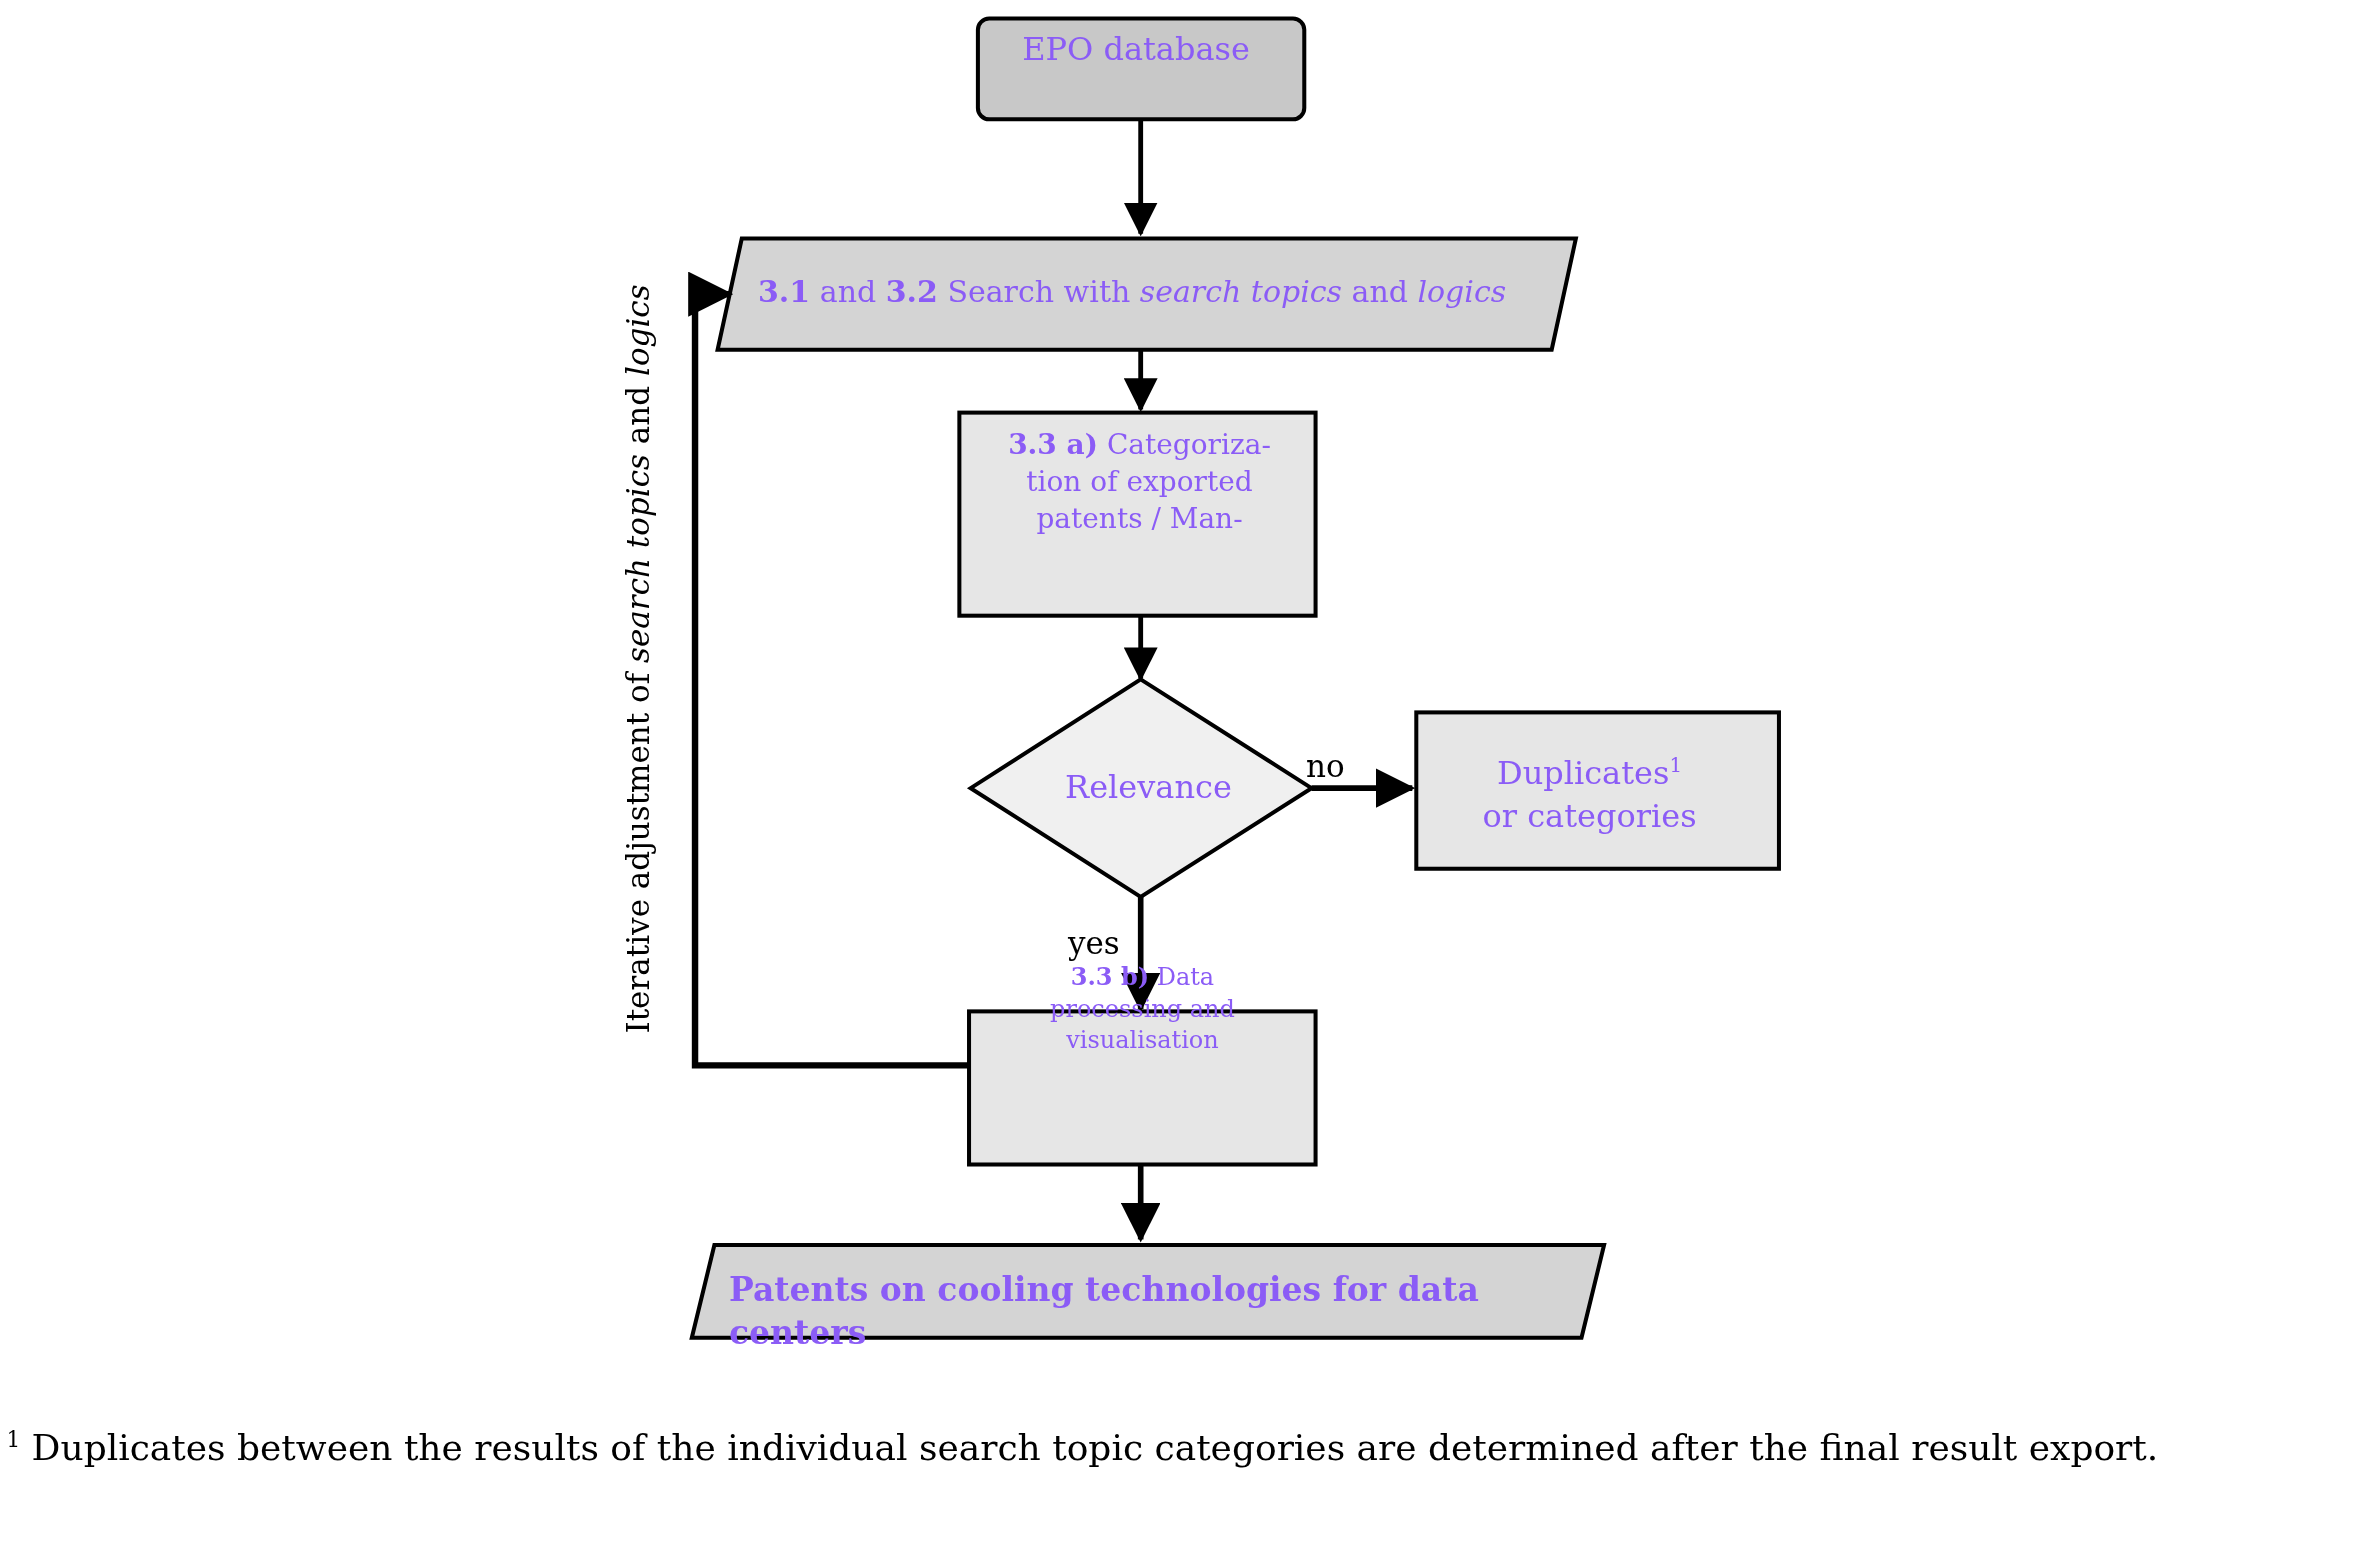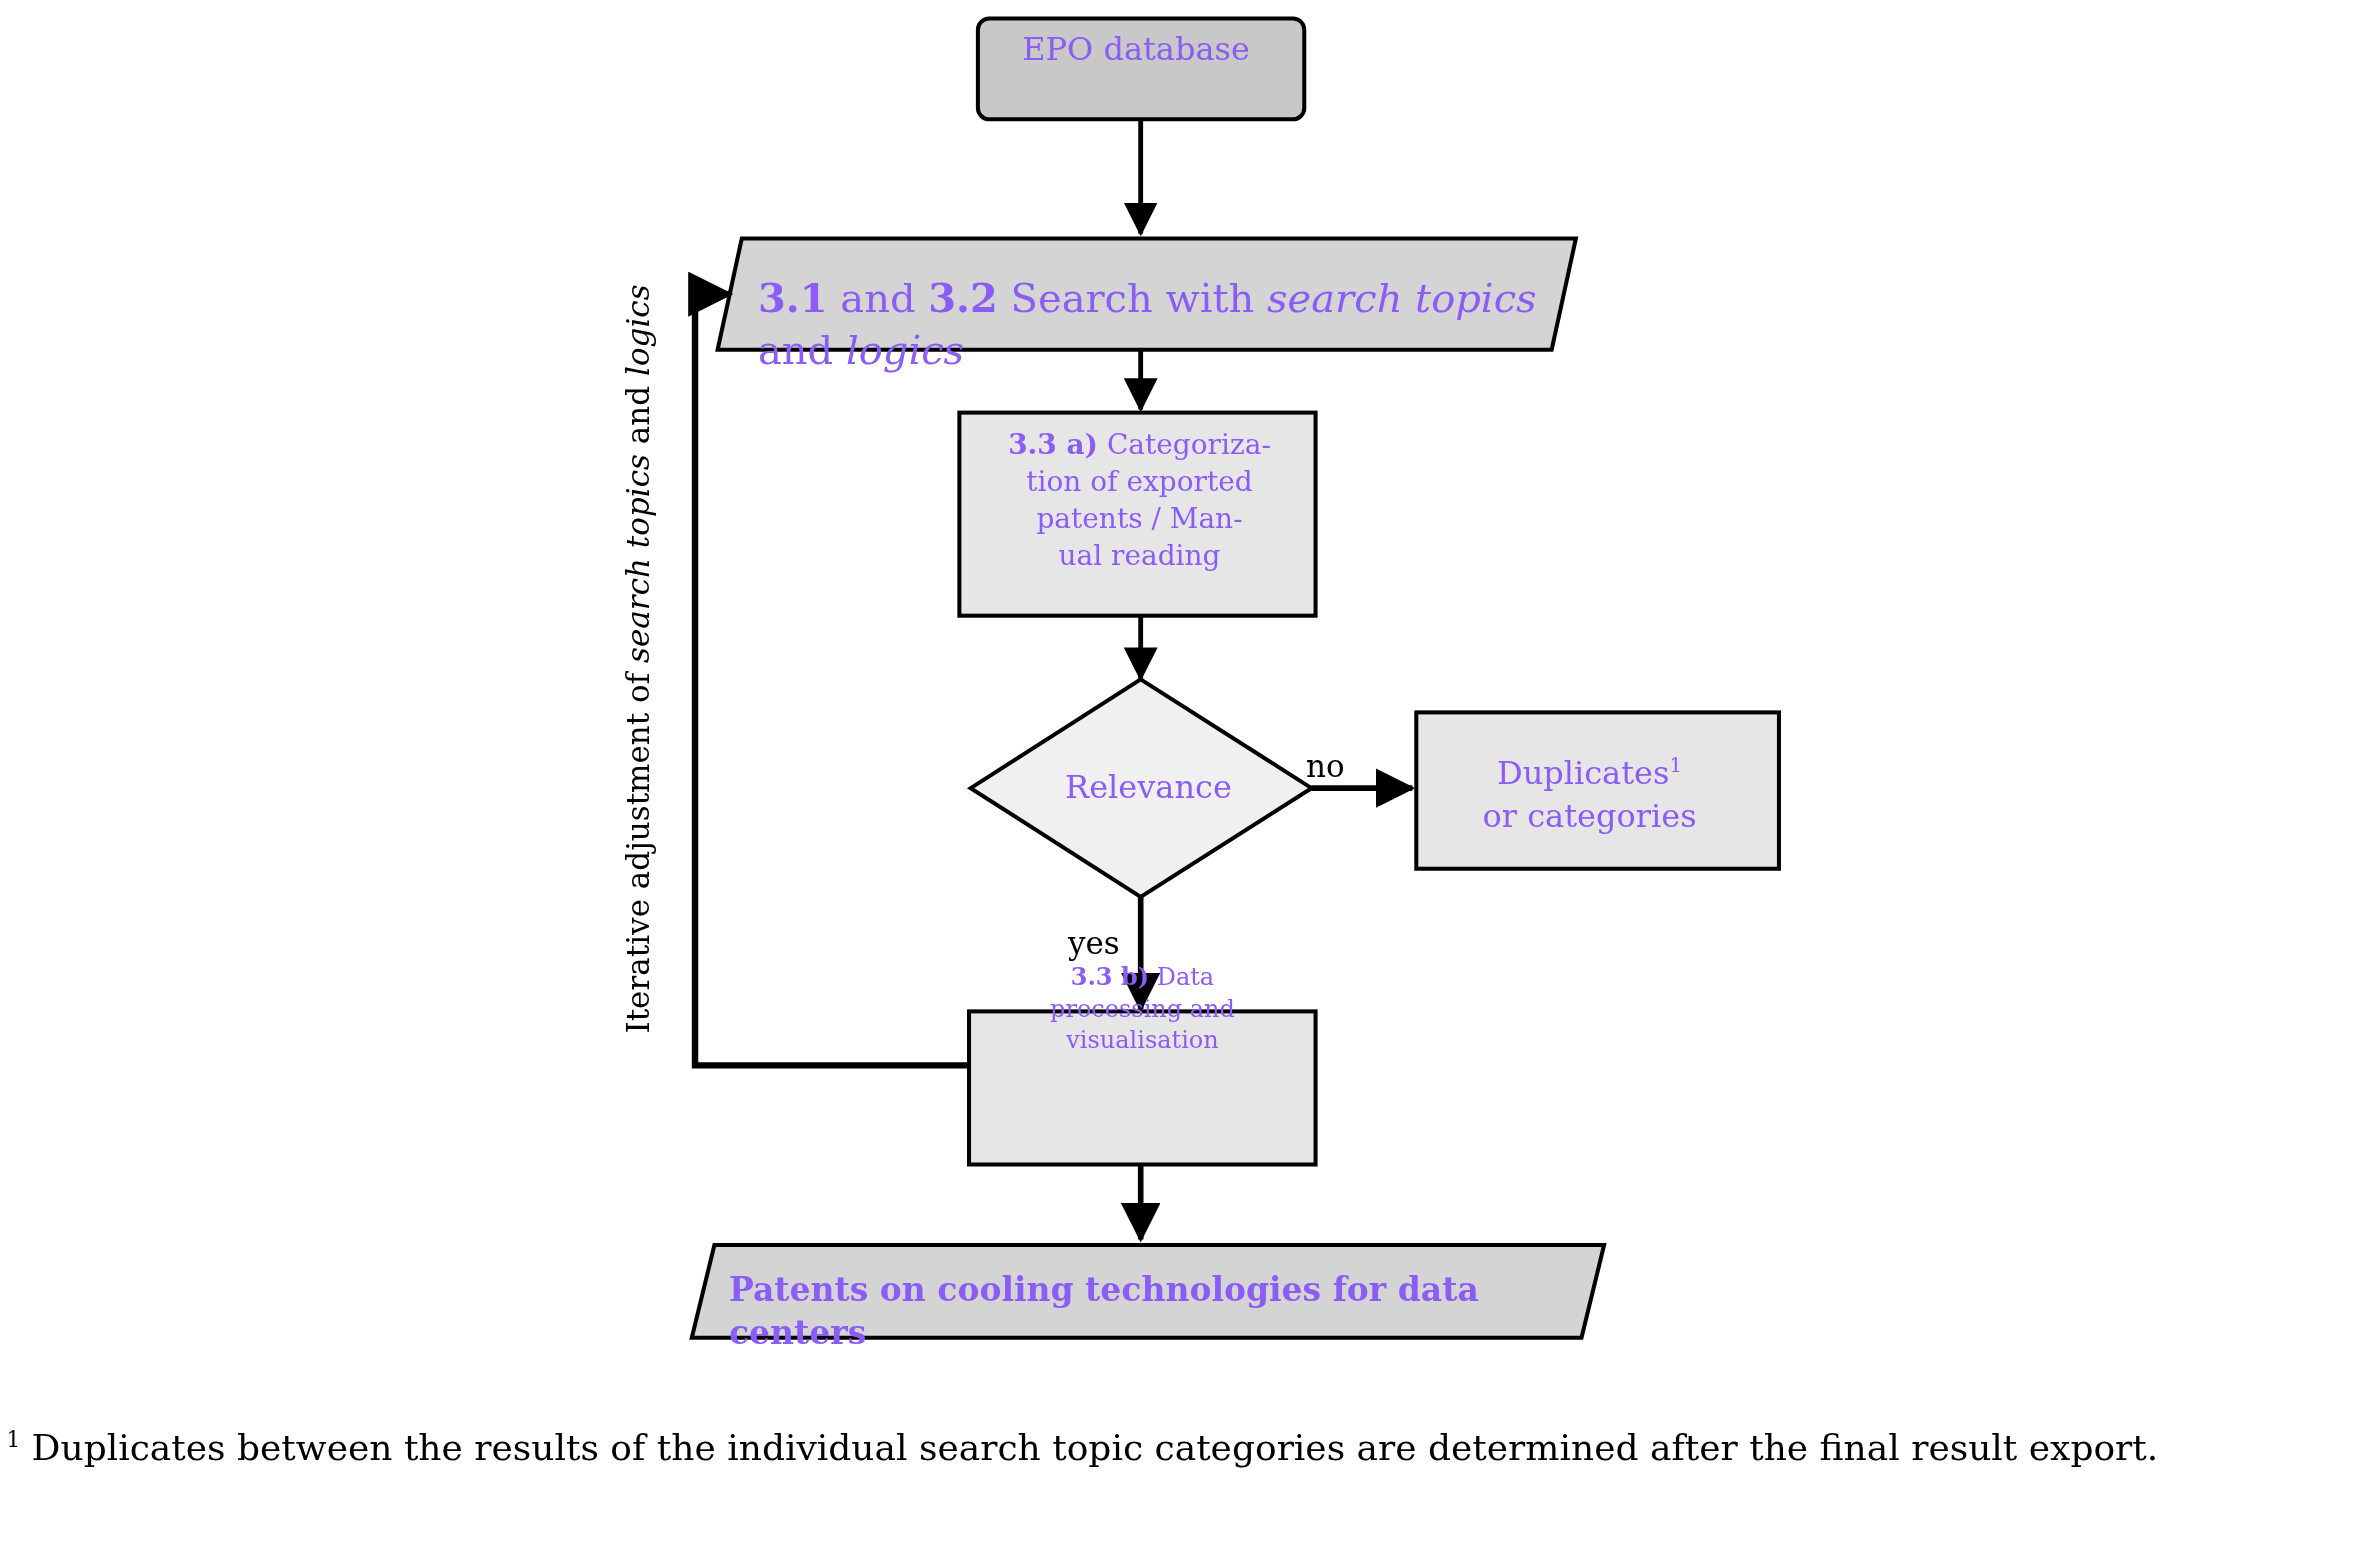--- a/index.html
+++ b/index.html
@@ -38,21 +38,21 @@
     left: 971px;
     top: 29px;
     width: 330px;
     font-size: 32px;
   }
 
   .search-text {
     left: 758px;
     top: 272px;
     width: 822px;
-    font-size: 40px;
+    font-size: 30px;
     text-align: left;
   }
 
   .cat-text {
     left: 964px;
     top: 427px;
     width: 351px;
     font-size: 28px;
     line-height: 1.32;
   }
@@ -178,21 +178,20 @@
 <div class="node-text epo-text">EPO database</div>
 
 <div class="node-text search-text">
   <b>3.1</b><span> and </span><b>3.2</b><span> Search with </span><i>search topics</i><span> and </span><i>logics</i>
 </div>
 
 <div class="node-text cat-text">
   <span class="ln"><b>3.3 a)</b><span> Categoriza-</span></span>
   <span class="ln">tion of exported</span>
   <span class="ln">patents / Man-</span>
-  <span class="ln">ual reading</span>
 </div>
 
 <div class="node-text relevance-text">Relevance</div>
 
 <div class="node-text dup-text">
   <span class="ln"><span>Duplicates</span><sup>1</sup></span>
   <span class="ln">or categories</span>
 </div>
 
 <div class="node-text proc-text">

